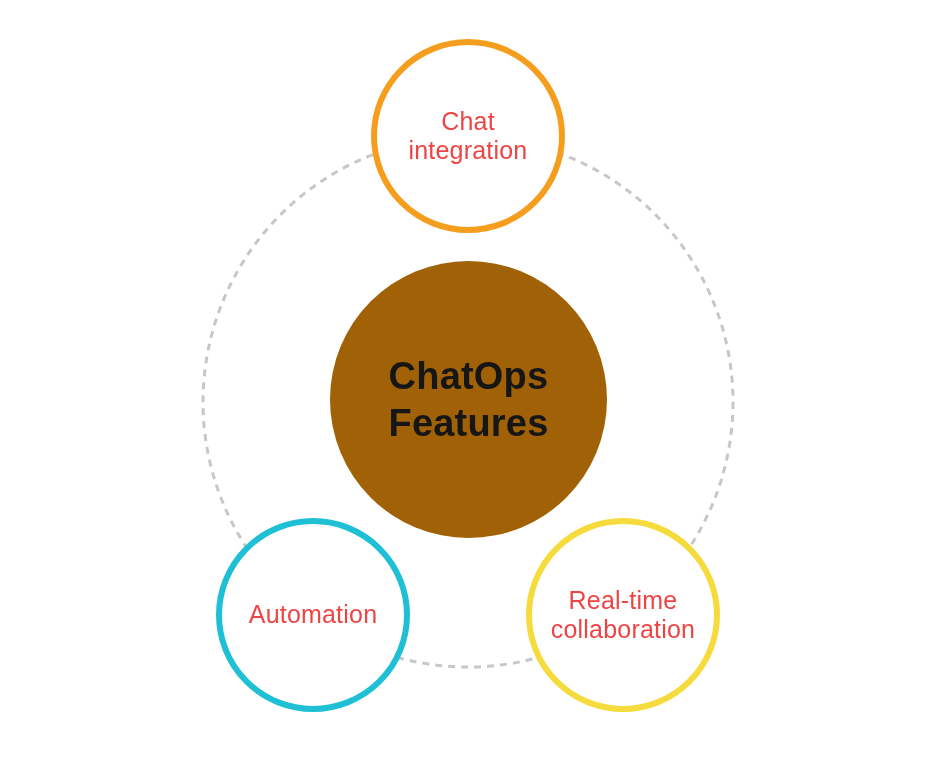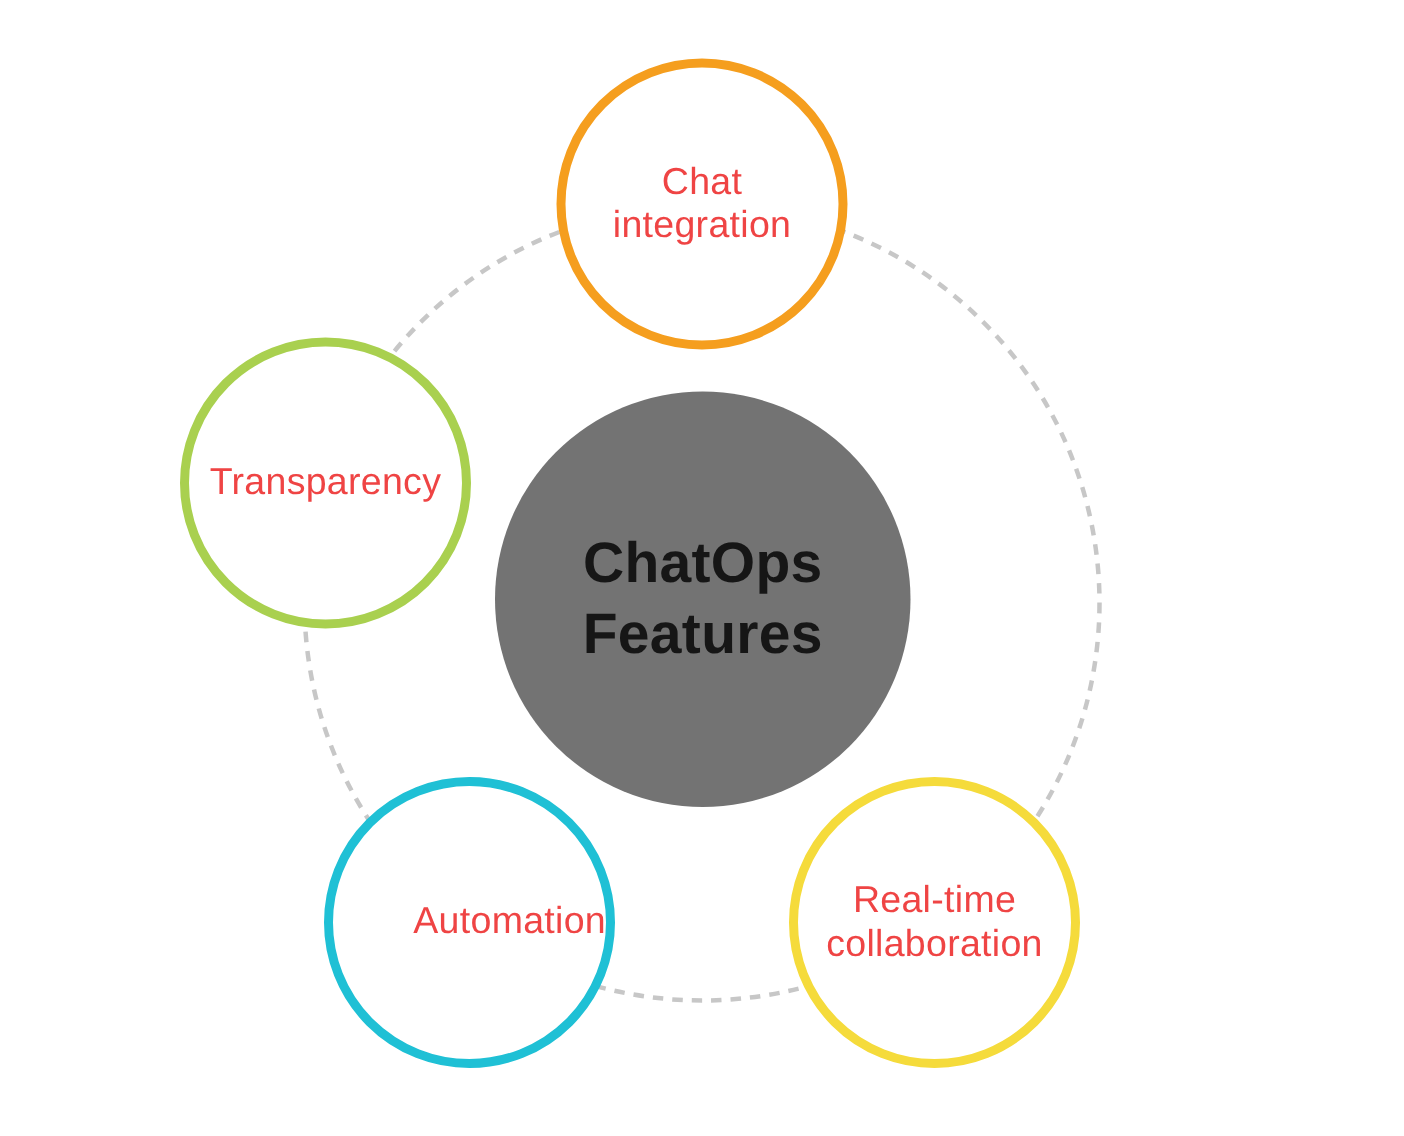--- a/index.html
+++ b/index.html
@@ -65,37 +65,34 @@
 </style>
 </head>
 <body>
 
 <div class="canvas">
 
   <svg class="ring-svg" viewBox="0 0 936 757" xmlns="http://www.w3.org/2000/svg">
     <circle cx="468" cy="402" r="265" fill="none" stroke-width="3" stroke-dasharray="7 6" stroke="#c7c7c7"></circle>
   </svg>
 
-  <div class="center-node" style="background-color: #737373; text-align: center;">
+  <div class="center-node" style="background-color: #a16207; text-align: center;">
     <span class="center-label" style="color: rgb(22, 22, 22);">ChatOps
 Features</span>
   </div>
 
   <div class="node node-top" style="border-color: rgb(245, 158, 30);">
     <span class="label">Chat
 integration</span>
   </div>
 
 
   <div class="node node-bottom-right" style="border-color: rgb(245, 219, 59);">
     <span class="label">Real-time
 collaboration</span>
   </div>
 
-  <div class="node node-bottom-left" style="border-color: rgb(31, 192, 213); justify-content: flex-end;">
+  <div class="node node-bottom-left" style="border-color: rgb(31, 192, 213);">
     <span class="label">Automation</span>
   </div>
 
-  <div class="node node-left" style="border-color: rgb(169, 208, 79);">
-    <span class="label">Transparency</span>
-  </div>
 
 </div>
 
 </body></html>

